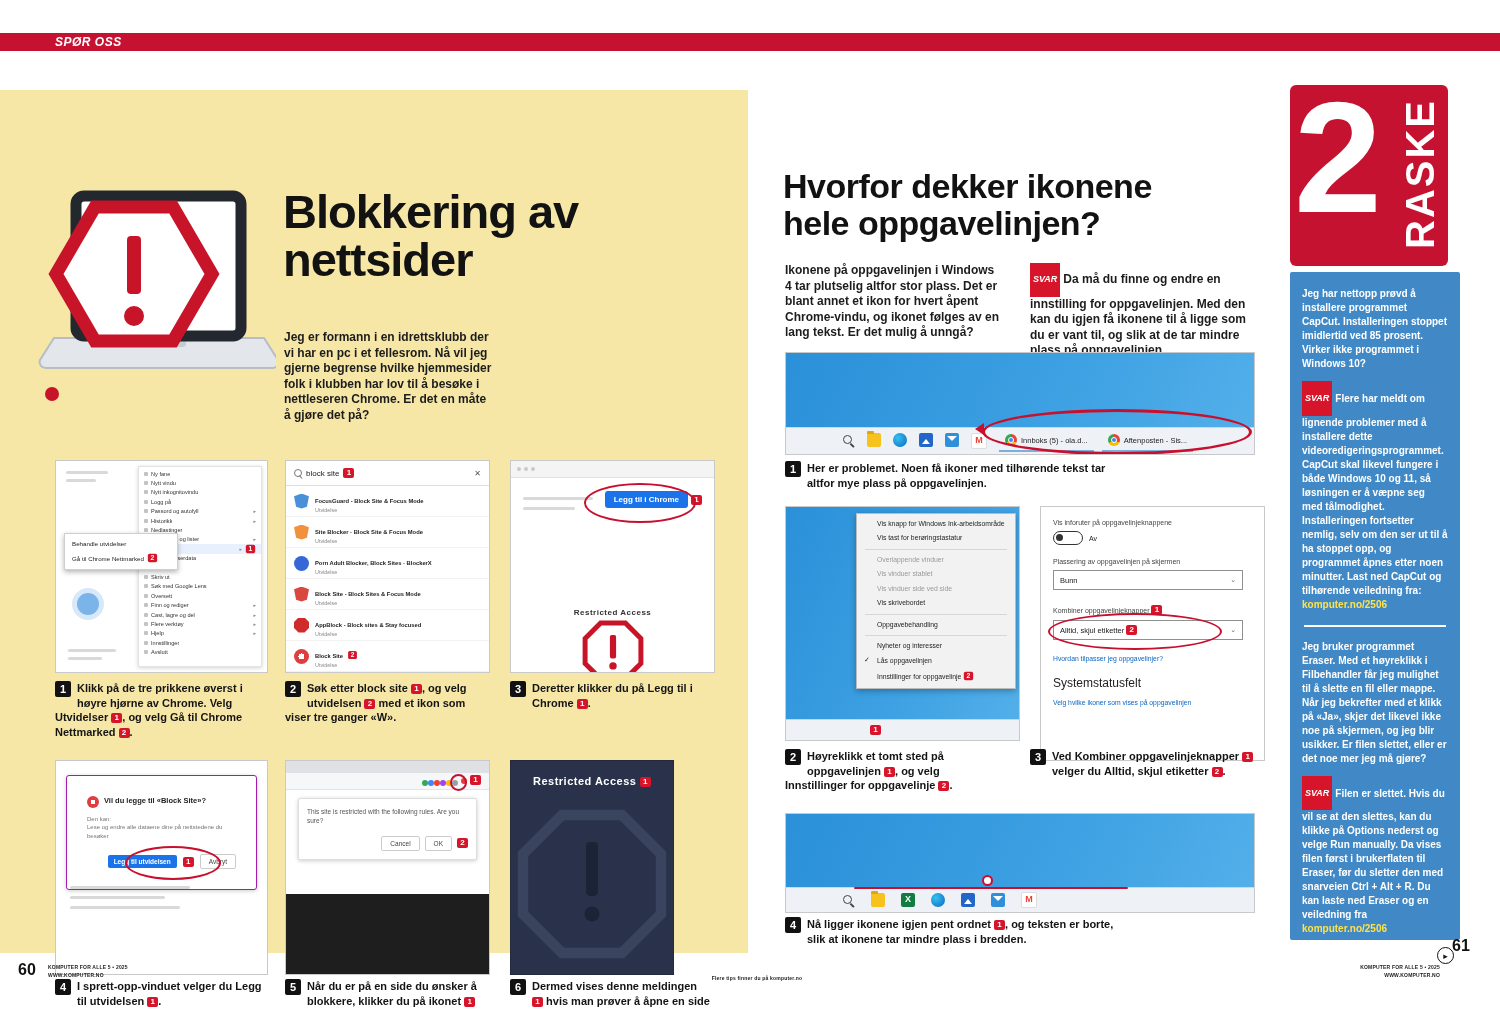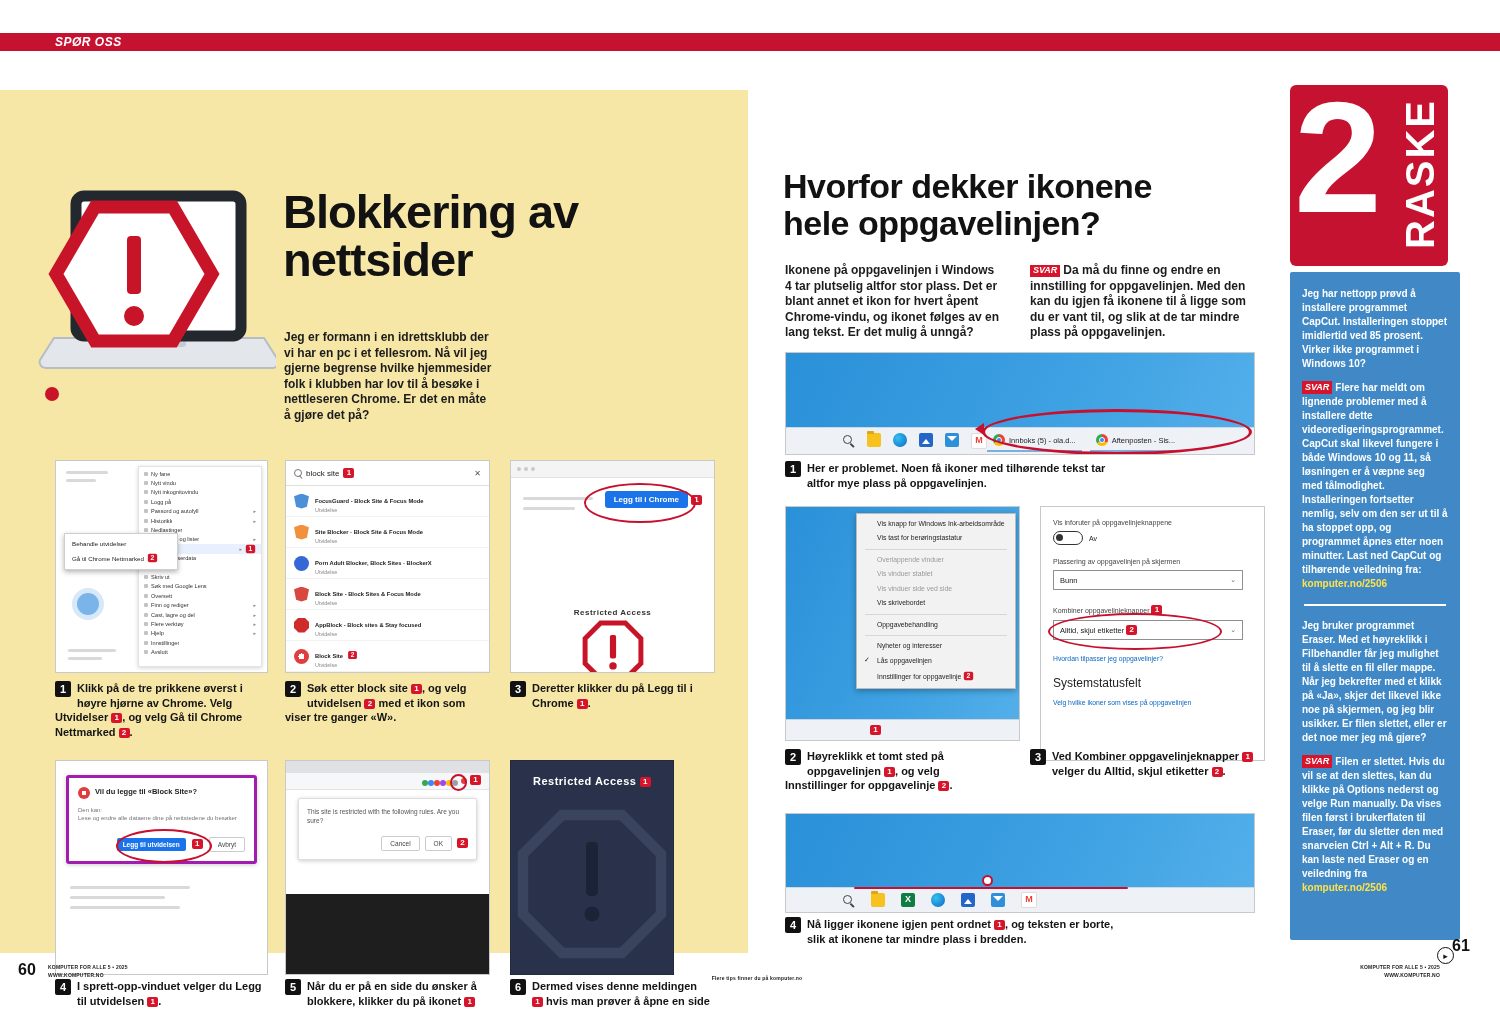--- a/index.html
+++ b/index.html
@@ -8,21 +8,21 @@
   
   .topbar{position:absolute;left:0;top:33px;width:1500px;height:18px;background:#c41230;}
   .topbar .lbl{position:absolute;left:55px;top:2px;color:#fff;font-size:12px;font-weight:bold;font-style:italic;letter-spacing:.5px;}
   
   .ypanel{position:absolute;left:0;top:90px;width:748px;height:863px;background:#f6e7a6;}
   .laptop{position:absolute;left:16px;top:98px;}
   .l-title{position:absolute;left:283px;top:98px;width:440px;font-size:47px;font-weight:bold;line-height:1.03;letter-spacing:-1px;color:#121212;}
   .colq{position:absolute;font-size:12px;font-weight:bold;line-height:1.3;color:#1c1c1c;}
   #lq{left:284px;top:240px;width:212px;}
   #la{left:509px;top:240px;width:160px;}
-  .svar{display:inline-block;background:#d6152b;color:#fff;font-size:9px;font-weight:bold;font-style:italic;padding:0 3px;margin-right:3px;vertical-align:1px;}
+  .svar{display:inline-block;background:#d6152b;color:#fff;font-size:9px;font-weight:bold;font-style:italic;padding:11px 3px;margin-right:3px;vertical-align:1px;}
   .mk{display:inline-block;min-width:9px;height:10px;line-height:10px;padding:0 1px;background:#d6152b;color:#fff;
       font-size:8px;font-weight:bold;font-style:normal;text-align:center;border-radius:2px;vertical-align:1px;}
   
   .shot{position:absolute;background:#fff;border:1px solid #c9c9c9;overflow:hidden;box-sizing:border-box;}
   #shot1{left:55px;top:370px;width:213px;height:213px;}
   #shot2{left:285px;top:370px;width:205px;height:213px;}
   #shot3{left:510px;top:370px;width:205px;height:213px;}
   #shot4{left:55px;top:670px;width:213px;height:215px;}
   #shot5{left:285px;top:670px;width:205px;height:215px;}
   #shot6{left:510px;top:670px;width:164px;height:215px;background:#29324a;border-color:#222a3d;}
@@ -62,21 +62,21 @@
   .rt2{font-size:5.4px;color:#8a8a8a;}
   
   .sp-strip{height:16px;background:#f4f4f4;border-bottom:1px solid #e2e2e2;display:flex;align-items:center;gap:3px;padding:0 6px;}
   .dot3{width:4px;height:4px;border-radius:50%;background:#c9c9c9;}
   .blue-btn{background:#1a73e8;color:#fff;border-radius:3px;font-size:8px;font-weight:bold;padding:4px 9px;display:inline-block;}
   .sp-btnwrap{position:absolute;right:12px;top:30px;display:flex;align-items:center;gap:3px;z-index:2;}
   .red-ellipse{position:absolute;border:2.5px solid #c8102e;border-radius:50%;pointer-events:none;z-index:4;}
   .sp-logo{position:absolute;left:0;right:0;bottom:-14px;text-align:center;}
   .sp-logo .t{font-size:8px;font-weight:bold;color:#333;letter-spacing:.5px;margin-bottom:3px;}
   
-  .pp-box{margin:14px 10px 0 10px;border:3px solid #a21caf;border-radius:3px;background:#fff;box-shadow:0 1px 4px rgba(0,0,0,.2);padding:9px;}
+  .pp-box{margin:14px 10px 0 10px;border:1px solid #a21caf;border-radius:3px;background:#fff;box-shadow:0 1px 4px rgba(0,0,0,.2);padding:20px;}
   .pp-head{display:flex;gap:5px;align-items:flex-start;}
   .pp-ic{width:12px;height:12px;border-radius:50%;background:radial-gradient(circle,#fff 0 2.5px,#e03e3e 2.5px);flex:0 0 auto;}
   .pp-title{font-size:7.5px;font-weight:bold;color:#222;line-height:1.3;}
   .pp-perm{font-size:6px;color:#777;margin-top:7px;line-height:1.4;}
   .pp-btns{display:flex;justify-content:flex-end;align-items:center;gap:6px;margin-top:14px;position:relative;}
   .mini-blue{background:#1a73e8;color:#fff;font-size:6.5px;font-weight:bold;border-radius:2px;padding:3px 6px;}
   .mini-gray{background:#fff;border:1px solid #ccc;color:#444;font-size:6.5px;border-radius:2px;padding:3px 8px;}
   
   .bd-tabbar{height:12px;background:#dfe1e5;}
   .bd-toolbar{height:16px;background:#f6f7f9;border-bottom:1px solid #e4e4e4;display:flex;align-items:center;gap:3px;padding:0 8px;position:relative;}
@@ -93,21 +93,21 @@
   .m-title{position:absolute;left:783px;top:168px;width:480px;font-size:34px;font-weight:bold;line-height:1.08;letter-spacing:-.5px;color:#121212;}
   #mq{left:785px;top:263px;width:218px;} #ma{left:1030px;top:263px;width:228px;}
   #mshot1{left:785px;top:352px;width:470px;height:103px;}
   #mshot2{left:785px;top:506px;width:235px;height:235px;}
   #mshot3{left:1040px;top:506px;width:225px;height:255px;}
   #mshot4{left:785px;top:813px;width:470px;height:100px;}
   #mcap1{left:785px;top:461px;width:330px;} #mcap2{left:785px;top:749px;width:215px;}
   #mcap3{left:1030px;top:749px;width:228px;} #mcap4{left:785px;top:917px;width:340px;}
   .desk{background:linear-gradient(115deg,#2a90d8 0%,#3ca0e2 55%,#54b0ea 100%);}
   .taskbar{position:absolute;left:0;right:0;bottom:0;height:26px;background:#eef2f7;border-top:1px solid #cfd8e2;
-           display:flex;align-items:center;padding-left:55px;}
+           display:flex;align-items:center;gap:12px;padding-left:55px;}
   .tbi{width:14px;height:14px;border-radius:2px;flex:0 0 auto;position:relative;}
   .tb-search{background:transparent;}
   .tb-search::before{content:"";position:absolute;left:2px;top:2px;width:7px;height:7px;border:1.6px solid #444;border-radius:50%;}
   .tb-search::after{content:"";position:absolute;left:10px;top:10px;width:1.8px;height:4.5px;background:#444;transform:rotate(-45deg);}
   .tb-folder{background:#f7c21e;} .tb-folder::before{content:"";position:absolute;left:0;top:-2px;width:7px;height:3px;background:#e0a70c;border-radius:1px 1px 0 0;}
   .tb-edge{background:radial-gradient(circle at 35% 35%,#35c1f1,#0b66c3);border-radius:50%;}
   .tb-photos{background:#2465c8;} .tb-photos::after{content:"";position:absolute;left:3px;bottom:3px;width:0;height:0;border-left:4px solid transparent;border-right:4px solid transparent;border-bottom:5px solid #fff;}
   .tb-mail{background:#2f8fd8;} .tb-mail::after{content:"";position:absolute;left:2px;top:3px;width:0;height:0;border-left:5px solid transparent;border-right:5px solid transparent;border-top:5px solid #fff;}
   .tb-gmail{background:#fff;border:1px solid #ddd;} .tb-gmail::after{content:"M";position:absolute;left:0;right:0;top:1px;text-align:center;color:#ea4335;font-size:9px;font-weight:bold;}
   .tb-excel{background:#107c41;} .tb-excel::after{content:"X";position:absolute;left:0;right:0;top:1px;text-align:center;color:#fff;font-size:9px;font-weight:bold;}

